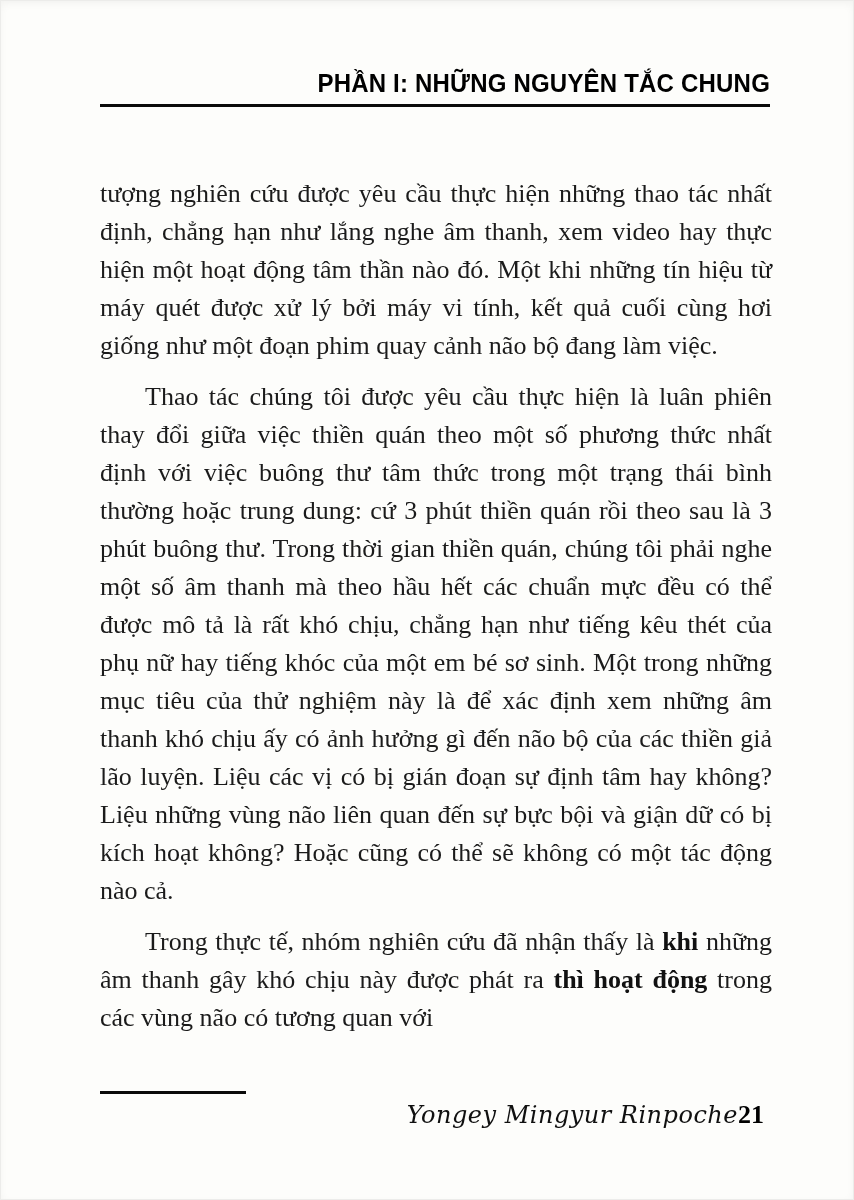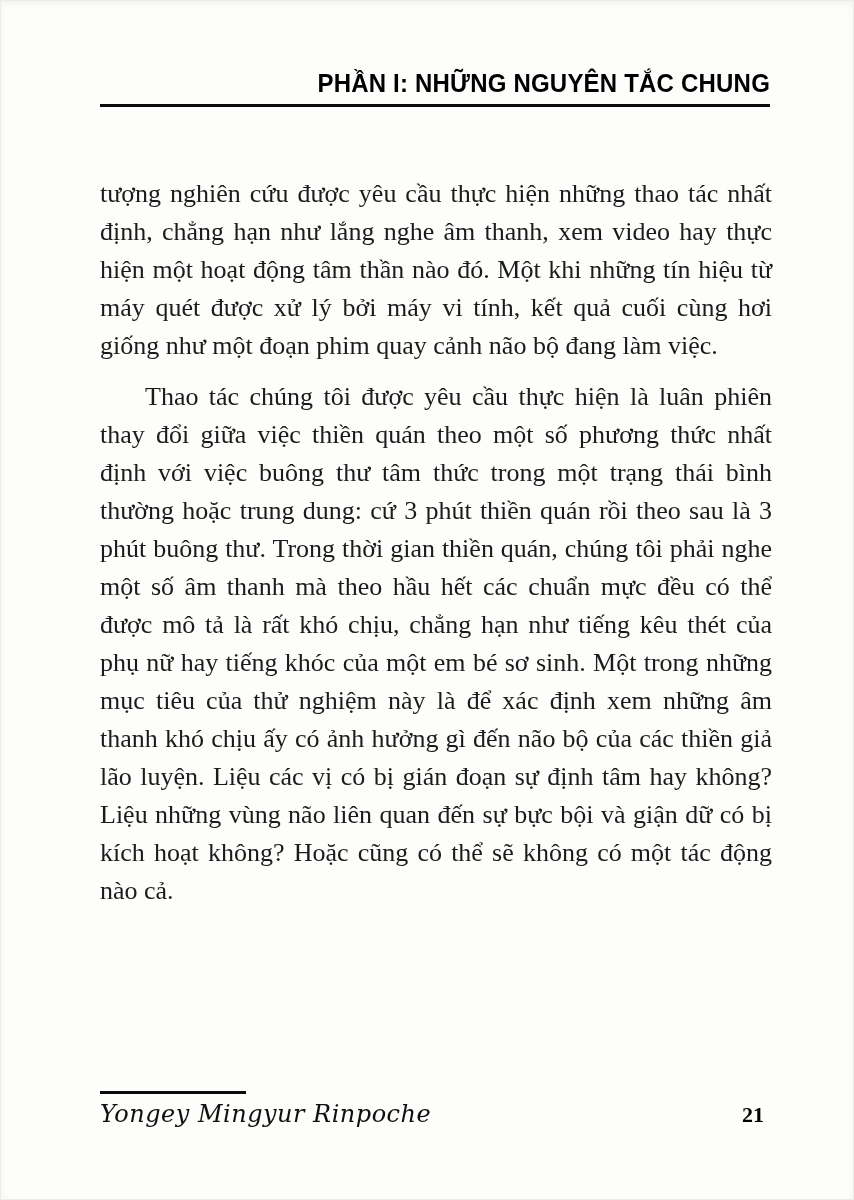--- a/index.html
+++ b/index.html
@@ -73,51 +73,52 @@
     width: 146px;
     height: 0;
     border-top: 3px solid #0a0a0a;
   }
   .footer-row {
     position: absolute;
     top: 1100px;
     left: 100px;
     right: 90px;
     display: flex;
-    justify-content: space-between;
+    justify-content: flex-end;
     align-items: baseline;
   }
   .author-name {
     font-family: "DejaVu Serif", "Liberation Serif", serif;
     font-style: italic;
     font-size: 24px;
     color: #101010;
     letter-spacing: 0.5px;
   }
   .page-number {
     font-family: "Liberation Serif", "DejaVu Serif", serif;
     font-weight: 700;
-    font-size: 22px;
+    font-size: 26px;
     color: #000;
   }
 </style>
 </head>
 <body>
 
 <div class="page">
 
   <h1 class="chapter-title">PHẦN I: NHỮNG NGUYÊN TẮC CHUNG</h1>
 
   <div class="header-rule"></div>
 
   <main class="page-body">
     <p class="para">tượng nghiên cứu được yêu cầu thực hiện những thao tác nhất định, chẳng hạn như lắng nghe âm thanh, xem video hay thực hiện một hoạt động tâm thần nào đó. Một khi những tín hiệu từ máy quét được xử lý bởi máy vi tính, kết quả cuối cùng hơi giống như một đoạn phim quay cảnh não bộ đang làm việc.</p>
 
     <p class="para indent">Thao tác chúng tôi được yêu cầu thực hiện là luân phiên thay đổi giữa việc thiền quán theo một số phương thức nhất định với việc buông thư tâm thức trong một trạng thái bình thường hoặc trung dung: cứ 3 phút thiền quán rồi theo sau là 3 phút buông thư. Trong thời gian thiền quán, chúng tôi phải nghe một số âm thanh mà theo hầu hết các chuẩn mực đều có thể được mô tả là rất khó chịu, chẳng hạn như tiếng kêu thét của phụ nữ hay tiếng khóc của một em bé sơ sinh. Một trong những mục tiêu của thử nghiệm này là để xác định xem những âm thanh khó chịu ấy có ảnh hưởng gì đến não bộ của các thiền giả lão luyện. Liệu các vị có bị gián đoạn sự định tâm hay không? Liệu những vùng não liên quan đến sự bực bội và giận dữ có bị kích hoạt không? Hoặc cũng có thể sẽ không có một tác động nào cả.</p>
 
+    <p class="para indent"><span>Trong thực tế, nhóm nghiên cứu đã nhận thấy là </span><strong>khi</strong><span> những âm thanh gây khó chịu này được phát ra </span><strong>thì hoạt động</strong><span> trong các vùng não có tương quan với</span></p>
   </main>
 
   <div class="footer-rule"></div>
 
   <div class="footer-row">
     <span class="author-name">Yongey Mingyur Rinpoche</span>
     <span class="page-number">21</span>
   </div>
 
 </div>

